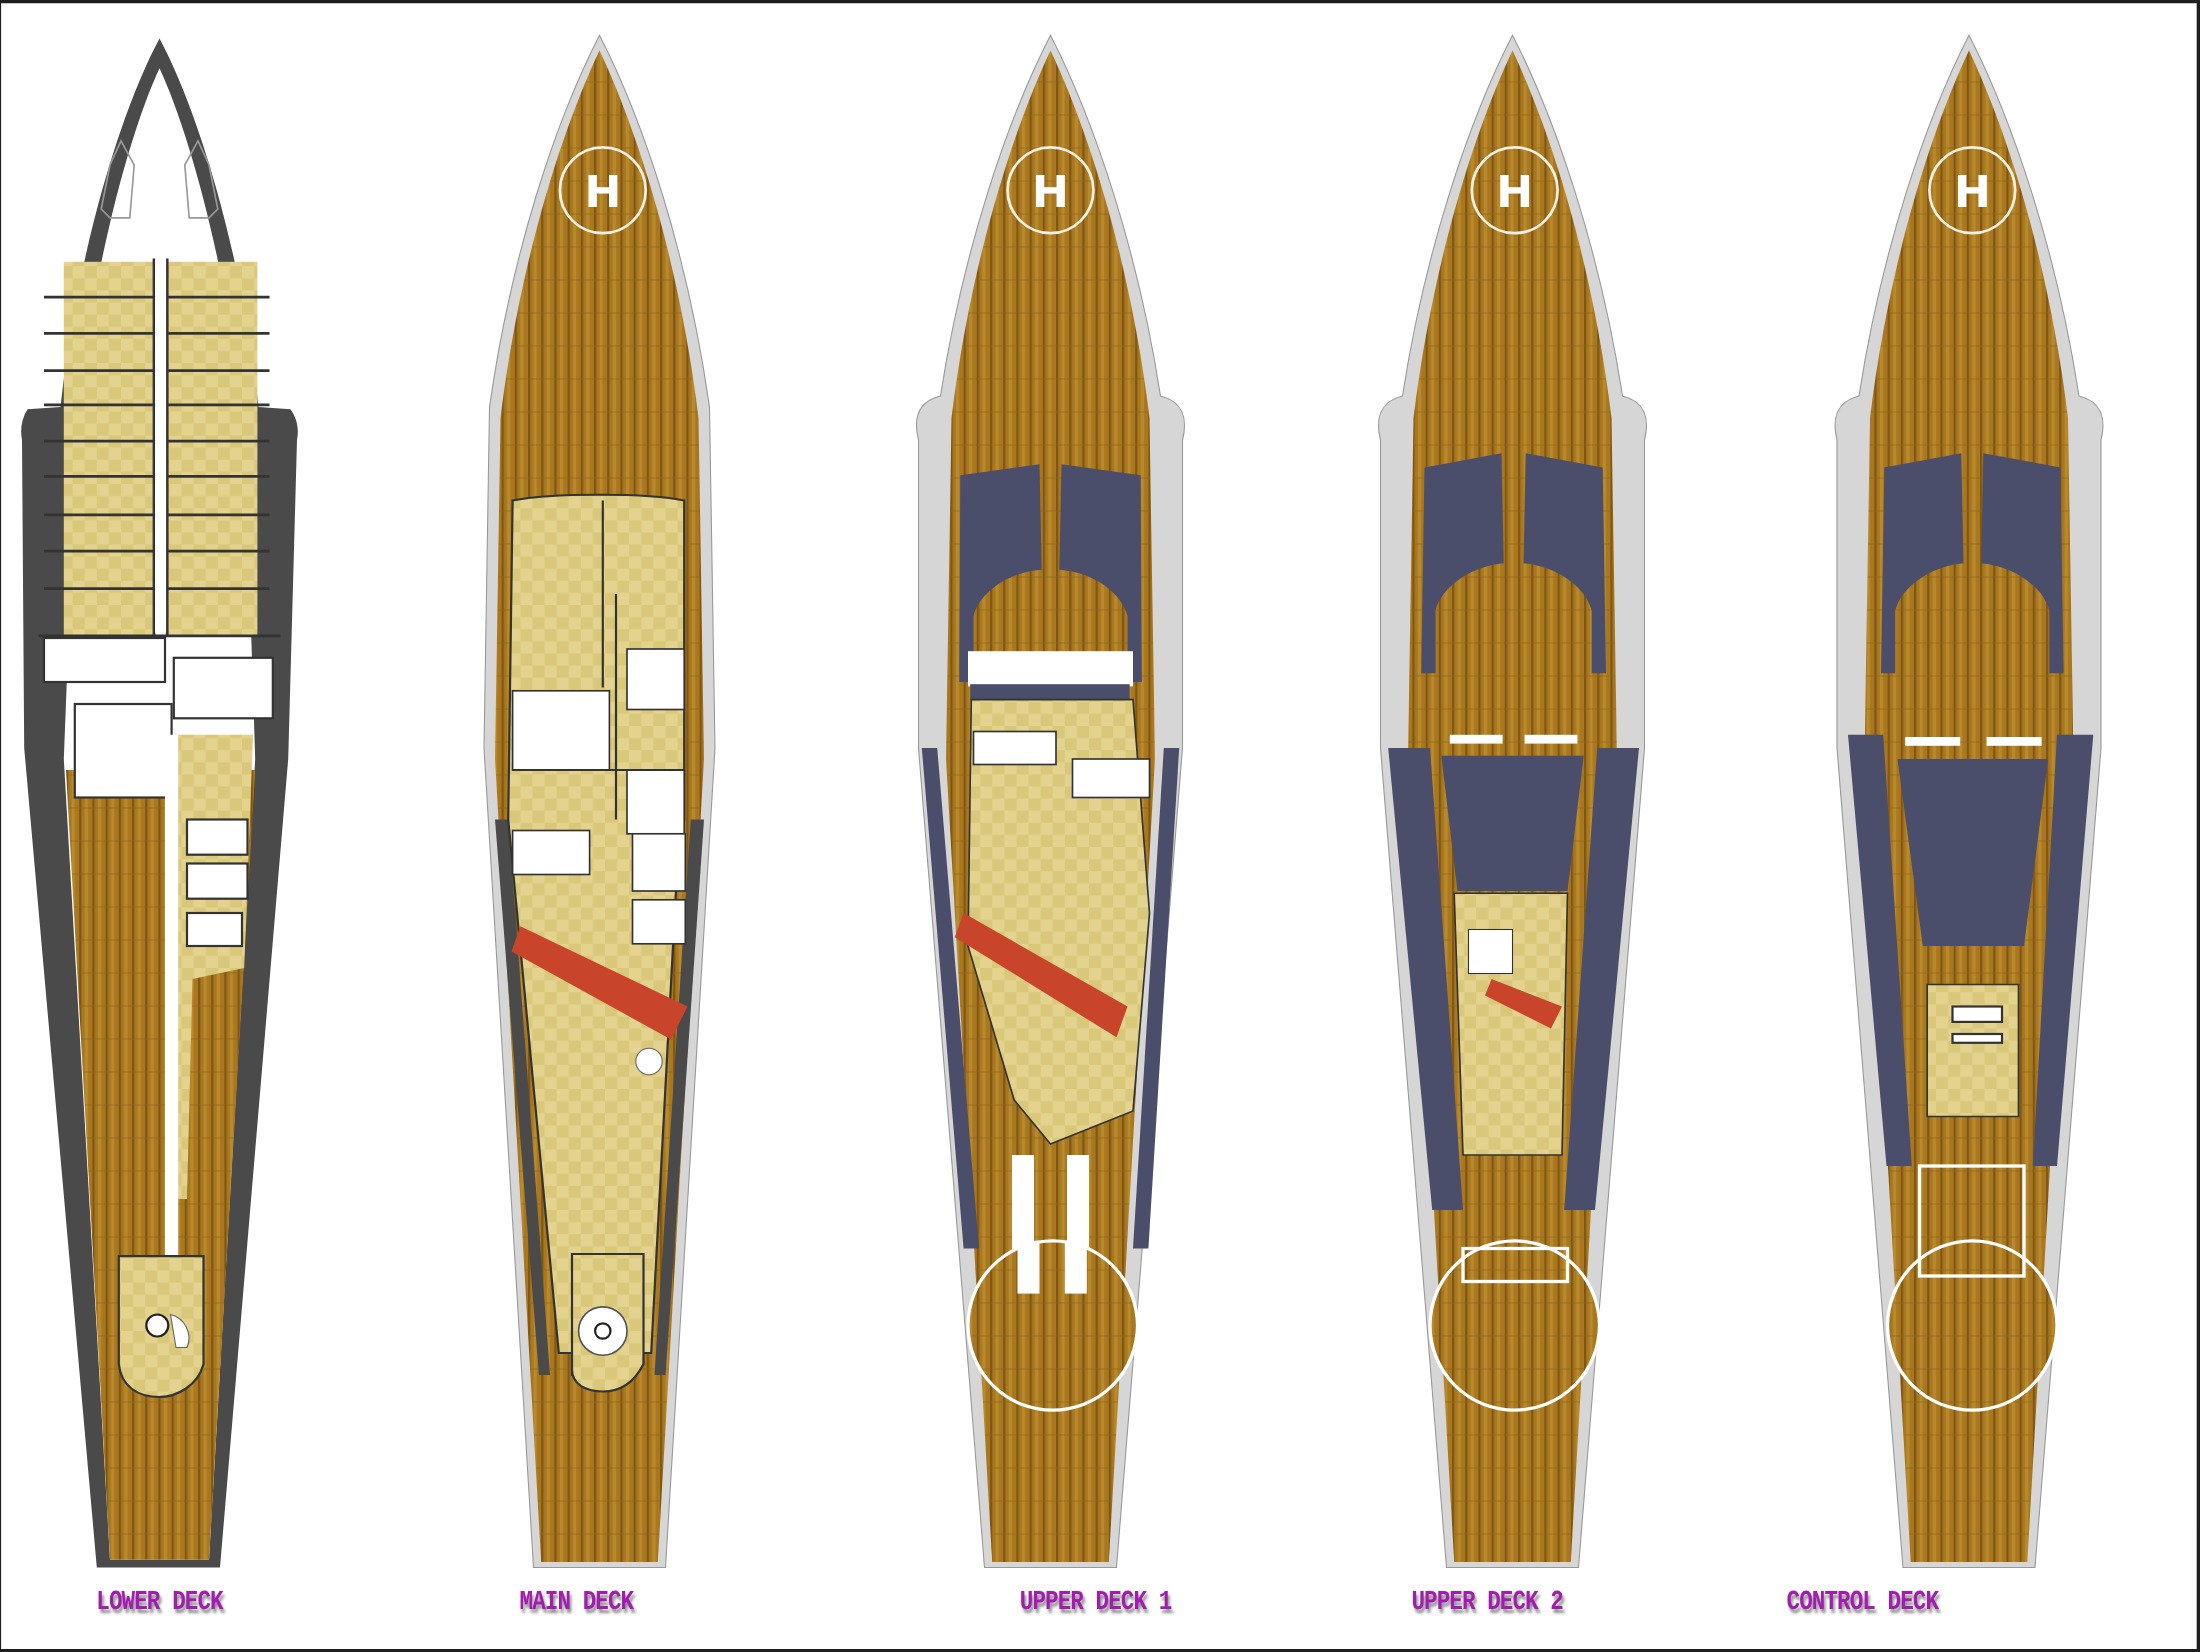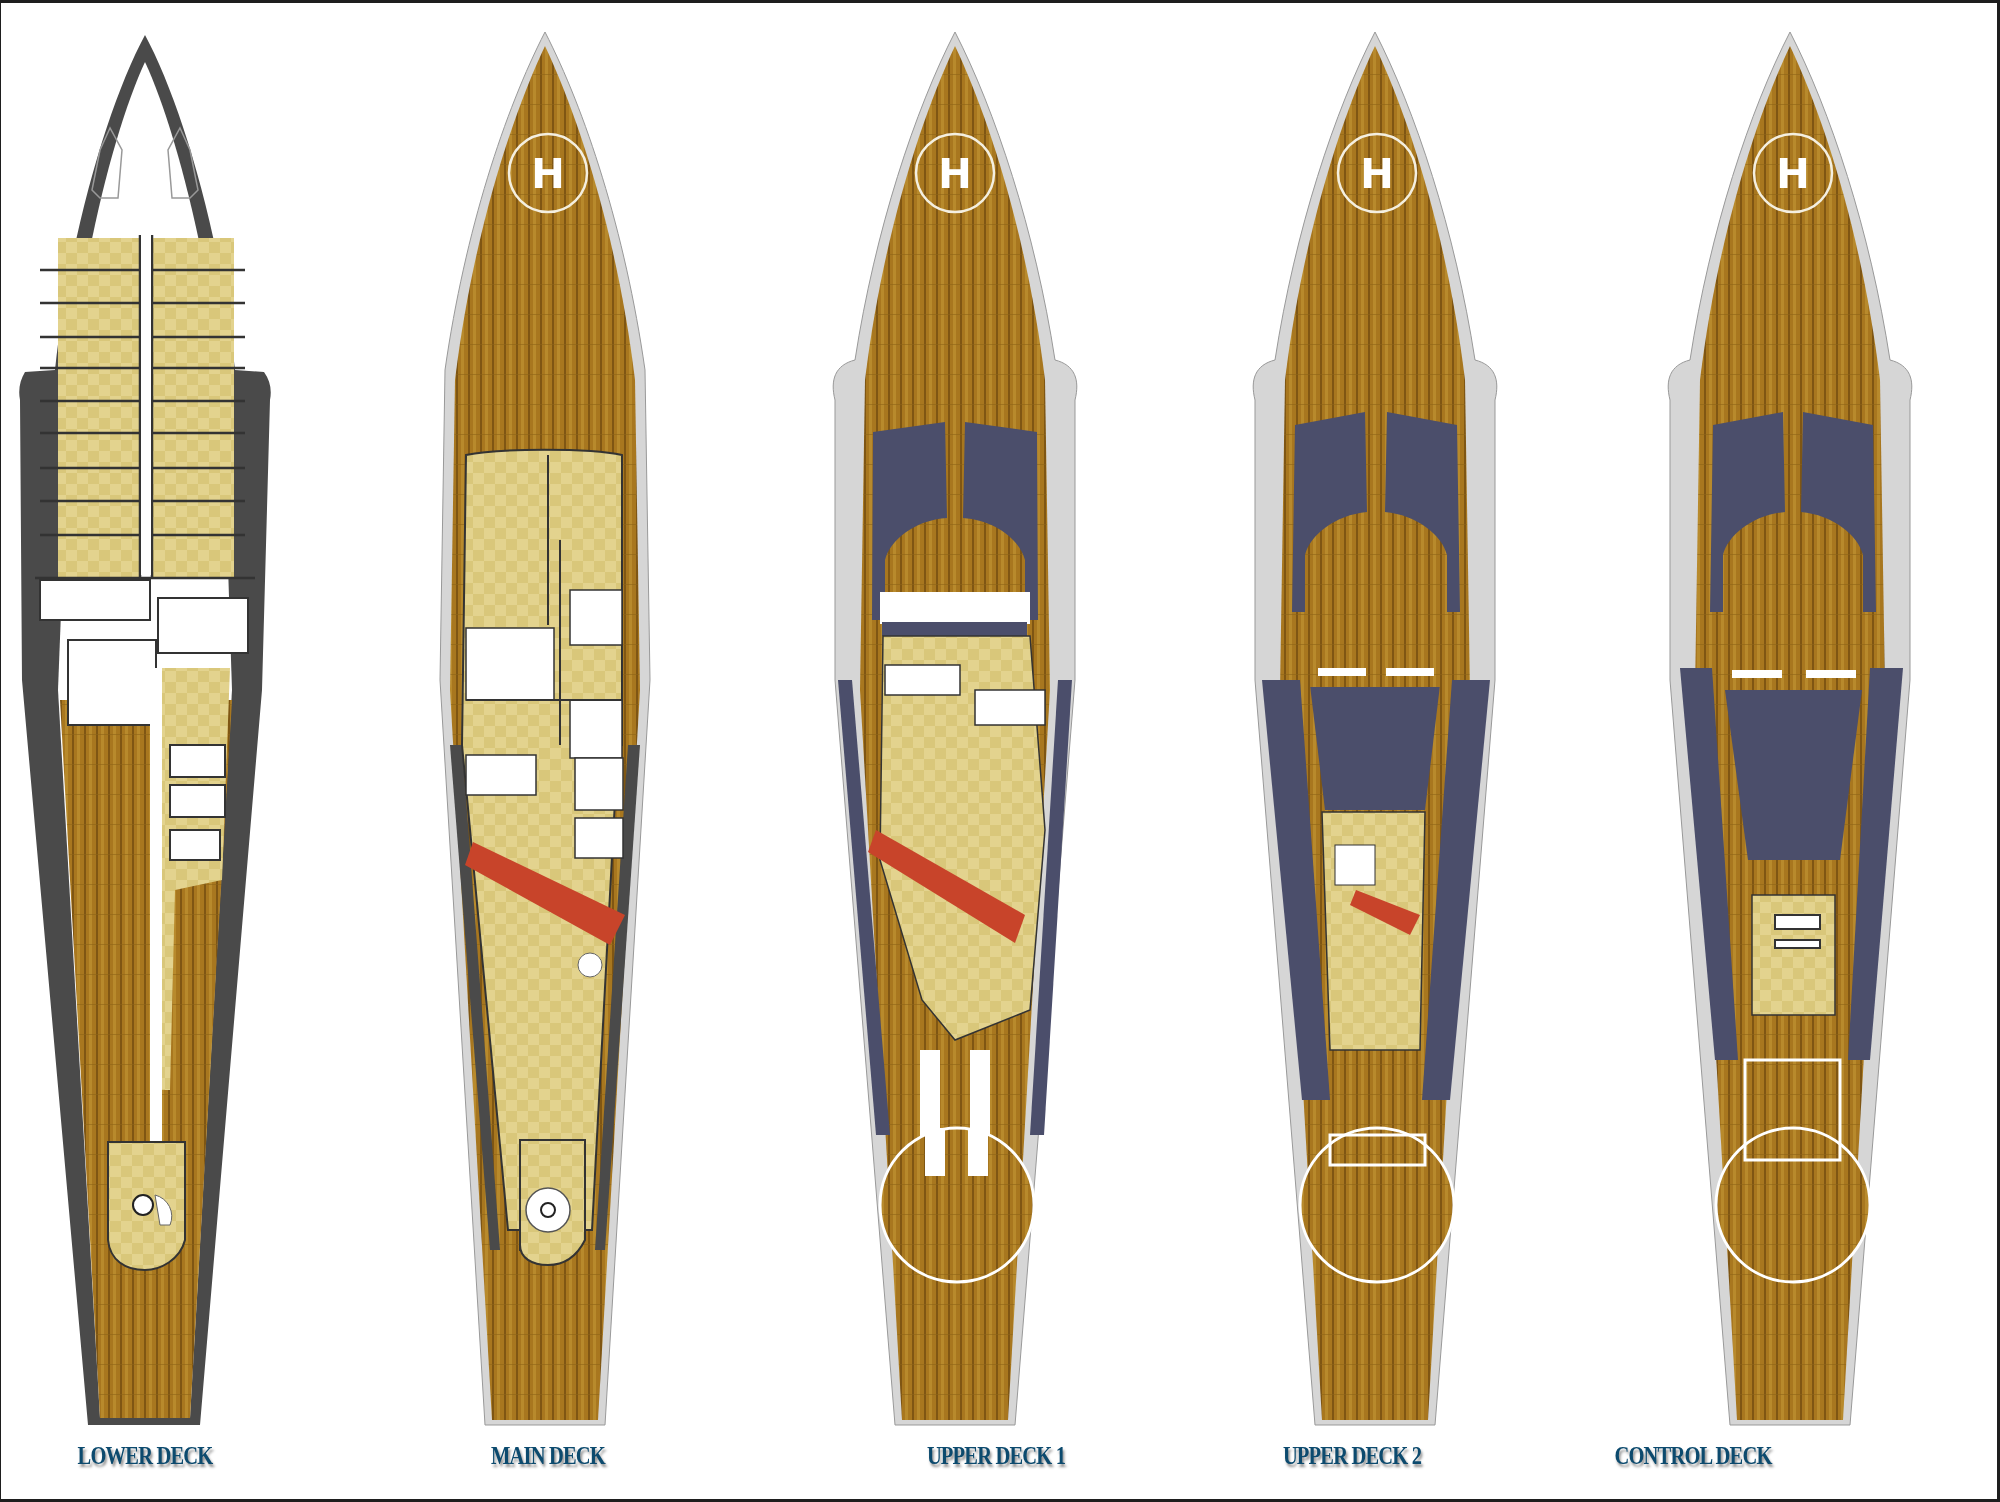--- a/index.html
+++ b/index.html
@@ -3,22 +3,22 @@
 <meta charset="utf-8">
 <style>
   html, body { margin: 0; padding: 0; background: #ffffff; }
   body { width: 2000px; height: 1502px; position: relative; overflow: hidden;
          font-family: "DejaVu Sans", "Liberation Sans", sans-serif; }
   .frame { position: absolute; left: 0; top: 0; width: 2000px; height: 1502px;
            box-sizing: border-box; border-top: 3px solid #1e1e1e; border-bottom: 3px solid #1e1e1e;
            border-right: 3px solid #1e1e1e; border-left: 1px solid #1e1e1e; pointer-events: none; }
   svg.plans { position: absolute; left: 0; top: 0; }
   .label { position: absolute; top: 1442px; transform: translateX(-50%);
-           font-family: Liberation Serif, serif;
-           font-weight: bold; font-size: 25px; letter-spacing: -1px; color: #0c4a6e;
+           font-family: Liberation Mono, monospace;
+           font-weight: bold; font-size: 25px; letter-spacing: -1px; color: #a21caf;
            text-shadow: 2px 3px 3px rgba(0,0,0,0.45); white-space: nowrap;
            transform-origin: center; }
   .label span { display: inline-block; transform: scaleX(0.82); }
 </style>
 </head>
 <body>
 
 <svg class="plans" width="2000" height="1502" viewBox="0 0 2000 1502">
   <defs>
     <pattern id="teak" width="12" height="30" patternUnits="userSpaceOnUse">
@@ -194,18 +194,18 @@
     <rect x="1806" y="670" width="50" height="8" fill="#fff"></rect>
     <path d="M1752,895 L1835,895 L1835,1015 L1752,1015 Z" fill="url(#floor)" stroke="#333" stroke-width="1.5"></path>
     <rect x="1775" y="915" width="45" height="14" fill="#fff" stroke="#333" stroke-width="2"></rect>
     <rect x="1775" y="940" width="45" height="8" fill="#fff" stroke="#333" stroke-width="2"></rect>
     <circle cx="1793" cy="1205" r="77" fill="url(#teak)" stroke="#fff" stroke-width="3"></circle>
     <rect x="1745" y="1060" width="95" height="100" fill="none" stroke="#fff" stroke-width="3"></rect>
   </g>
 </svg>
 
 <div class="label" style="left:145px"><span>LOWER DECK</span></div>
-<div class="label" style="left:548px"><span>MAIN DECK</span></div>
+<div class="label" style="left:524px"><span>MAIN DECK</span></div>
 <div class="label" style="left:996px"><span>UPPER DECK 1</span></div>
 <div class="label" style="left:1352px"><span>UPPER DECK 2</span></div>
 <div class="label" style="left:1693px"><span>CONTROL DECK</span></div>
 
 <div class="frame"></div>
 
 </body></html>

